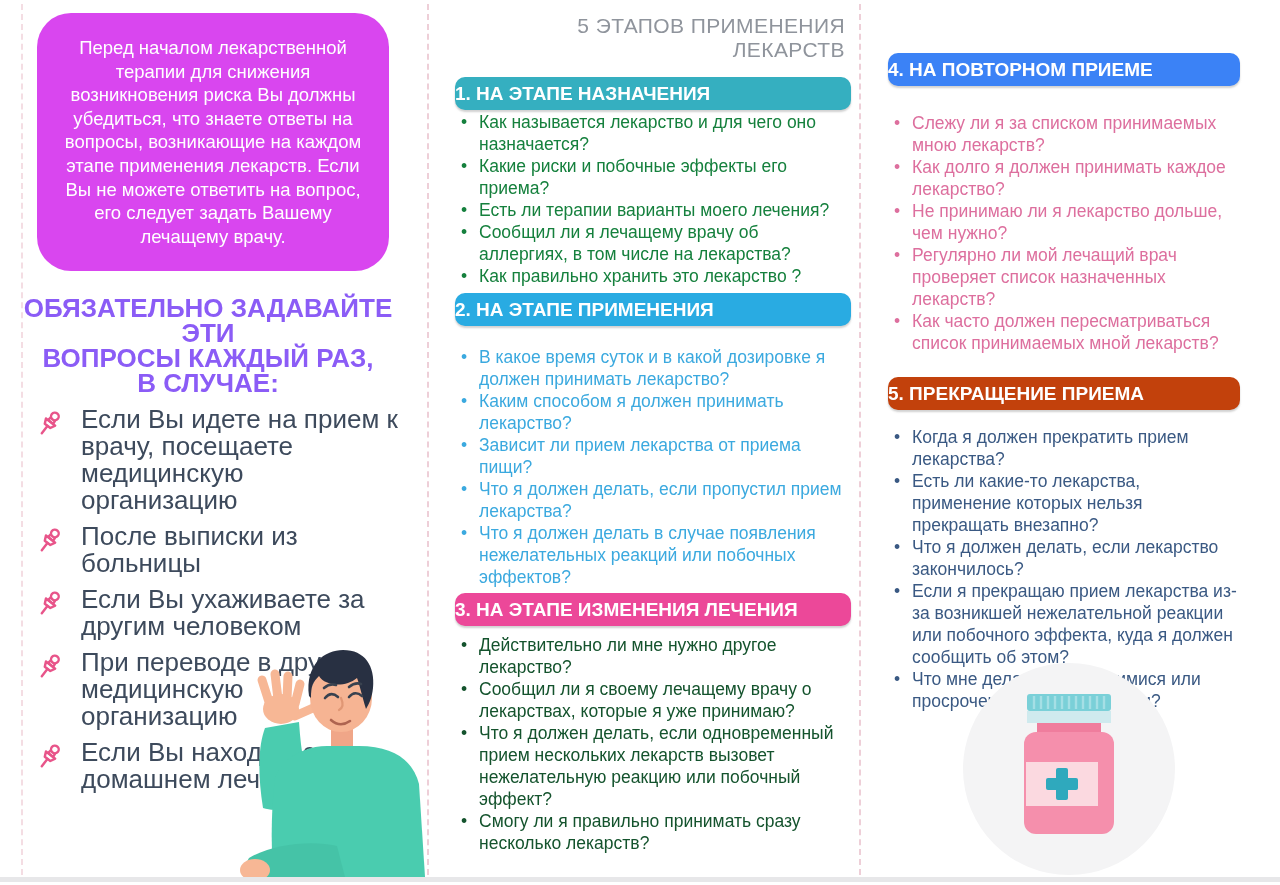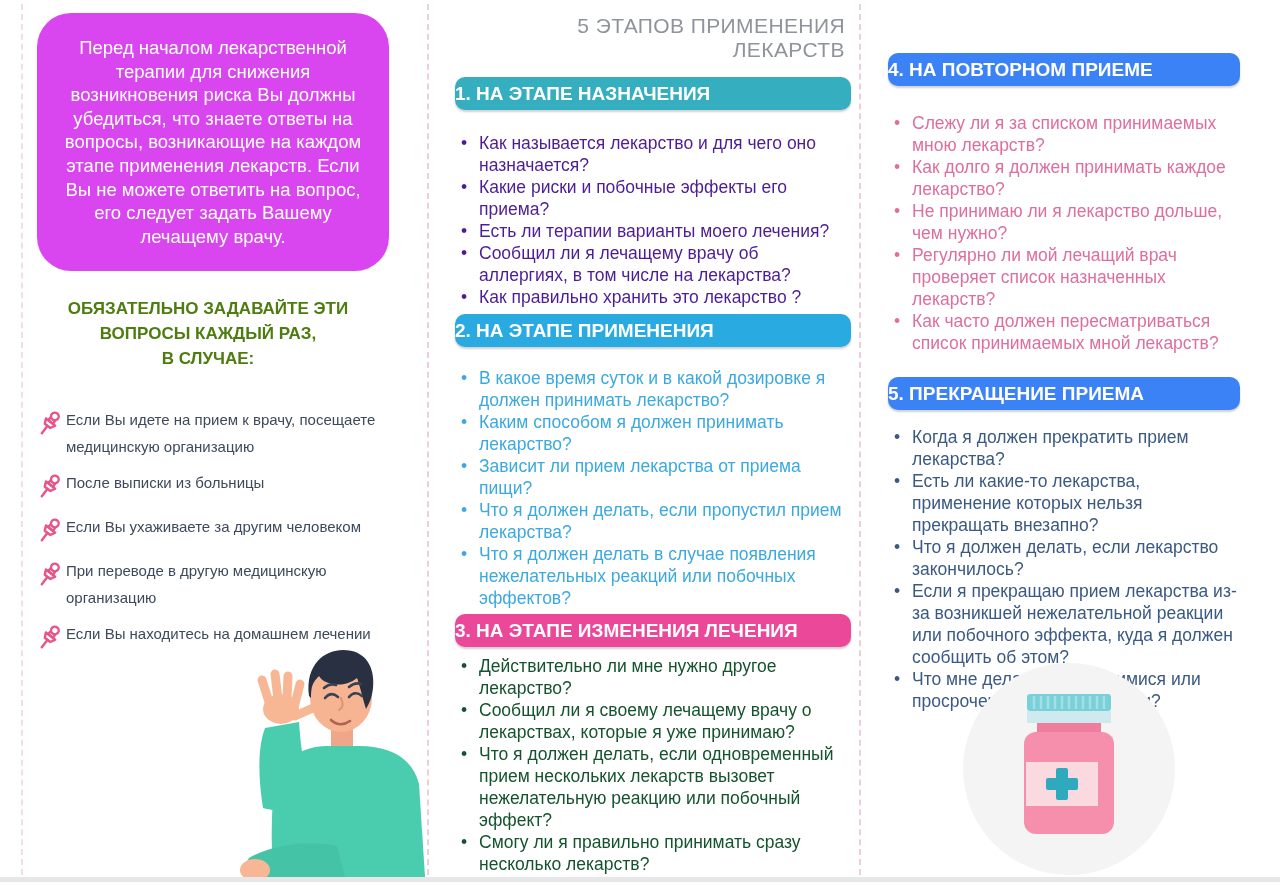--- a/index.html
+++ b/index.html
@@ -15,48 +15,48 @@
 
   
   .left-col{position:absolute;left:22px;top:0;width:405px;height:877px}
   .intro-box{
     position:absolute;left:15px;top:13px;width:352px;box-sizing:border-box;
     background:#d946ef;border-radius:34px;padding:23px 24px;
     color:#ffffff;font-size:18.5px;line-height:23.6px;text-align:center;
   }
   .left-heading{
     position:absolute;left:0;top:296px;width:372px;text-align:center;
-    color:#4d7c0f;font-weight:bold;font-size:17px;line-height:25px;
+    color:#8b5cf6;font-weight:bold;font-size:26px;line-height:25px;
   }
   .case-list{position:absolute;left:10px;top:406px;width:372px;list-style:none;margin:0;padding:0}
-  .case-item{display:flex;margin-bottom:9px;color:#3d4a5c;font-size:15px;line-height:27px}
+  .case-item{display:flex;gap:15px;margin-bottom:9px;color:#3d4a5c;font-size:26px;line-height:27px}
   .pin{flex:0 0 34px;width:34px;height:34px;margin-top:1px}
 
   
   .col{position:absolute;top:0}
   .mid-col{left:455px;width:396px}
   .right-col{left:888px;width:352px}
   .col-title{margin:14px 6px 0;text-align:right;color:#8f949c;font-size:21px;font-weight:400;letter-spacing:.4px}
   .step-header{
     height:33px;line-height:33px;border-radius:10px;color:#fff;font-weight:bold;
     font-size:19px;box-shadow:0 2px 2px rgba(140,140,140,.4);
   }
   .q-list{list-style:none;margin:0;padding:0;font-size:17.5px;line-height:22px}
   .q-list li{position:relative;padding-left:24px}
   .q-list li::before{content:"•";position:absolute;left:6px}
 
   .hdr-1{background:#35afc0;margin-top:15px}
-  .ul-1{margin-top:22px;color:#4c1d95}
+  .ul-1{margin-top:1px;color:#15803d}
   .hdr-2{background:#29abe2;margin-top:6px}
   .ul-2{margin-top:20px;color:#3ba9df}
   .hdr-3{background:#ec4899;margin-top:5px}
   .ul-3{margin-top:8px;color:#14532d}
   .hdr-4{background:#3b82f6;margin-top:53px}
   .ul-4{margin-top:26px;color:#dd6f9e}
-  .hdr-5{background:#3b82f6;margin-top:23px}
+  .hdr-5{background:#c2410c;margin-top:23px}
   .ul-5{margin-top:16px;color:#3a5983}
 
   
   .man{position:absolute;left:233px;top:648px;width:214px;height:229px}
   .pill-circle{
     position:absolute;left:963px;top:663px;width:212px;height:212px;border-radius:50%;
     background:#f4f4f5;display:flex;align-items:center;justify-content:center;
   }
 </style>
 </head>

